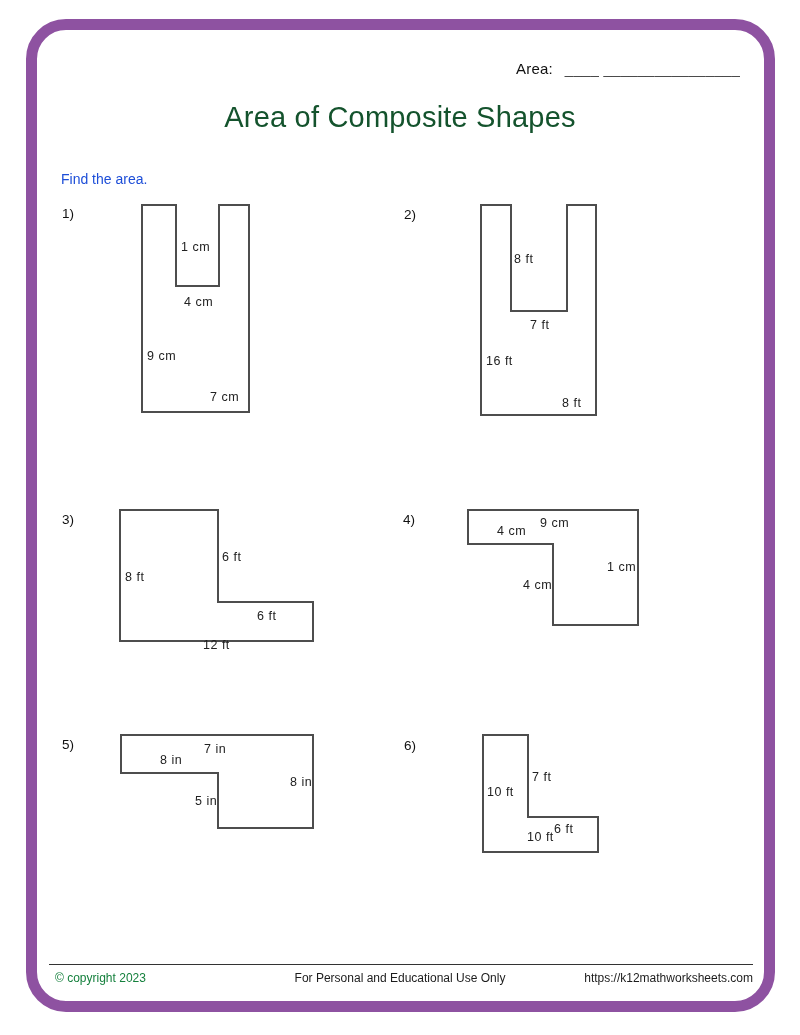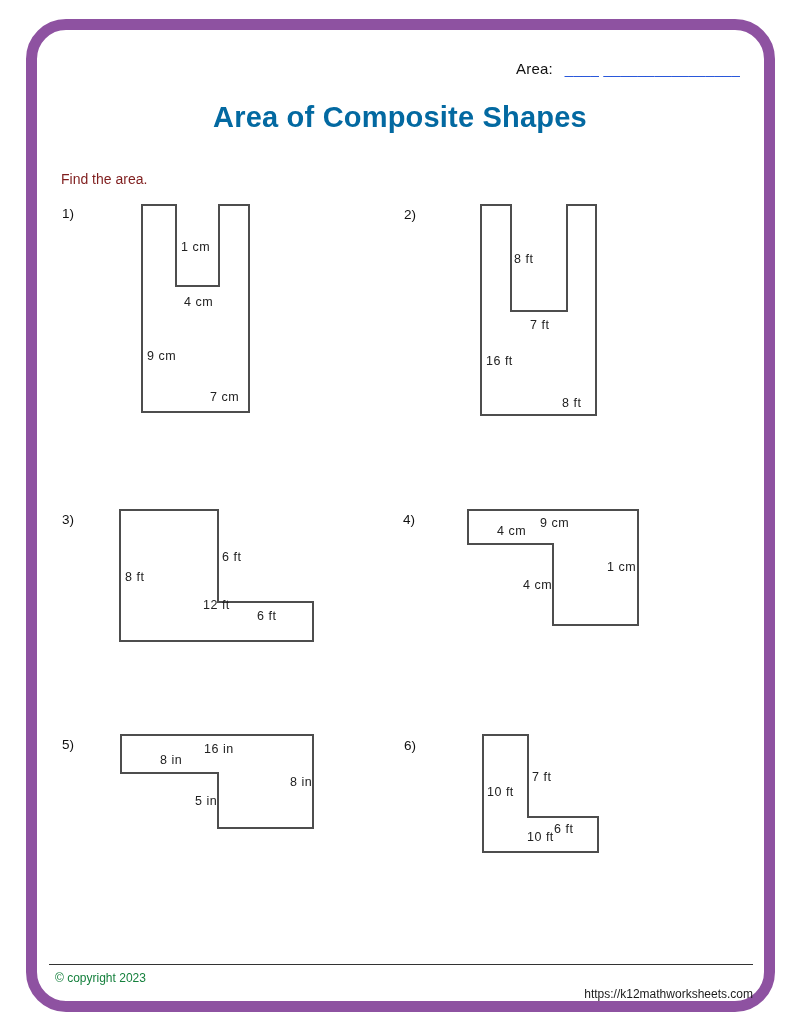--- a/index.html
+++ b/index.html
@@ -23,35 +23,35 @@
     border-radius: 40px;
   }
   .name-row {
     position: absolute;
     left: 516px; top: 60px;
     font-size: 15px;
     color: #111;
     white-space: nowrap;
     letter-spacing: 0.2px;
   }
-  .name-line { margin-left: 12px; color: #1d4ed8; }
+  .name-line { margin-left: 12px; color: #404040; }
   .title {
     position: absolute;
     left: 0; right: 0; top: 101px;
     text-align: center;
     font-size: 29px;
-    font-weight: bold;
-    color: #0369a1;
+    font-weight: normal;
+    color: #14532d;
     letter-spacing: 0.2px;
   }
   .instruction {
     position: absolute;
     left: 61px; top: 171px;
     font-size: 14px;
-    color: #7f1d1d;
+    color: #1d4ed8;
   }
   .pnum {
     position: absolute;
     font-size: 13.5px;
     color: #111;
   }
   .shape-svg { position: absolute; }
   .shape-svg polygon {
     fill: none;
     stroke: #4d4d4d;
@@ -78,21 +78,21 @@
   }
   .footer-center {
     position: absolute;
     left: 0; right: 0; top: 971px;
     text-align: center;
     font-size: 12px; color: #1c1c1c;
   }
   .footer-right {
     position: absolute;
     right: 47px; top: 971px;
-    font-size: 12px; color: #1c1c1c; margin-top: 16px;
+    font-size: 12px; color: #1c1c1c;
   }
 </style>
 </head>
 <body>
 
 <div class="sheet">
 
   <div class="frame"></div>
 
   <div class="name-row">
@@ -121,46 +121,47 @@
   <span class="dim" style="left:486px; top:354px">16 ft</span>
   <span class="dim" style="left:562px; top:396px">8 ft</span>
 
   <span class="pnum" style="left:62px; top:512px">3)</span>
   <svg class="shape-svg" style="left:118px; top:508px" width="199" height="136">
     <polygon points="2,2 100,2 100,94 195,94 195,133 2,133"></polygon>
   </svg>
   <span class="dim" style="left:222px; top:550px">6 ft</span>
   <span class="dim" style="left:125px; top:570px">8 ft</span>
   <span class="dim" style="left:257px; top:609px">6 ft</span>
-  <span class="dim" style="left:203px; top:598px">12 ft</span>
+  <span class="dim" style="left:203px; top:638px">12 ft</span>
 
   <span class="pnum" style="left:403px; top:512px">4)</span>
   <svg class="shape-svg" style="left:466px; top:508px" width="176" height="121">
     <polygon points="2,2 172,2 172,117 87,117 87,36 2,36"></polygon>
   </svg>
   <span class="dim" style="left:497px; top:524px">4 cm</span>
   <span class="dim" style="left:540px; top:516px">9 cm</span>
   <span class="dim" style="left:607px; top:560px">1 cm</span>
   <span class="dim" style="left:523px; top:578px">4 cm</span>
 
   <span class="pnum" style="left:62px; top:737px">5)</span>
   <svg class="shape-svg" style="left:119px; top:733px" width="198" height="99">
     <polygon points="2,2 194,2 194,95 99,95 99,40 2,40"></polygon>
   </svg>
-  <span class="dim" style="left:204px; top:742px">16 in</span>
+  <span class="dim" style="left:204px; top:742px">7 in</span>
   <span class="dim" style="left:160px; top:753px">8 in</span>
   <span class="dim" style="left:290px; top:775px">8 in</span>
   <span class="dim" style="left:195px; top:794px">5 in</span>
 
   <span class="pnum" style="left:404px; top:738px">6)</span>
   <svg class="shape-svg" style="left:481px; top:733px" width="121" height="123">
     <polygon points="2,2 47,2 47,84 117,84 117,119 2,119"></polygon>
   </svg>
   <span class="dim" style="left:532px; top:770px">7 ft</span>
   <span class="dim" style="left:487px; top:785px">10 ft</span>
   <span class="dim" style="left:554px; top:822px">6 ft</span>
   <span class="dim" style="left:527px; top:830px">10 ft</span>
 
   <div class="footer-line"></div>
   <div class="footer-left">© copyright 2023</div>
+  <div class="footer-center">For Personal and Educational Use Only</div>
   <div class="footer-right">https://k12mathworksheets.com</div>
 
 </div>
 
 </body></html>

